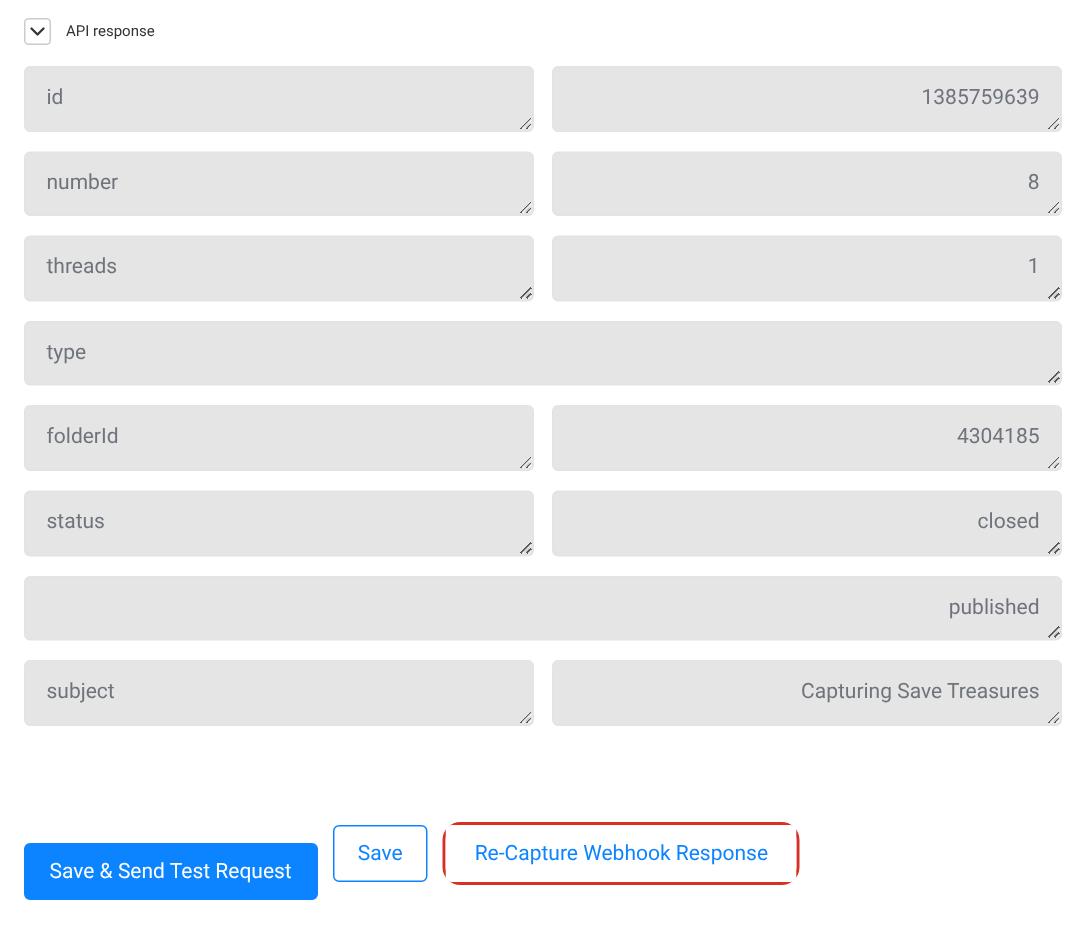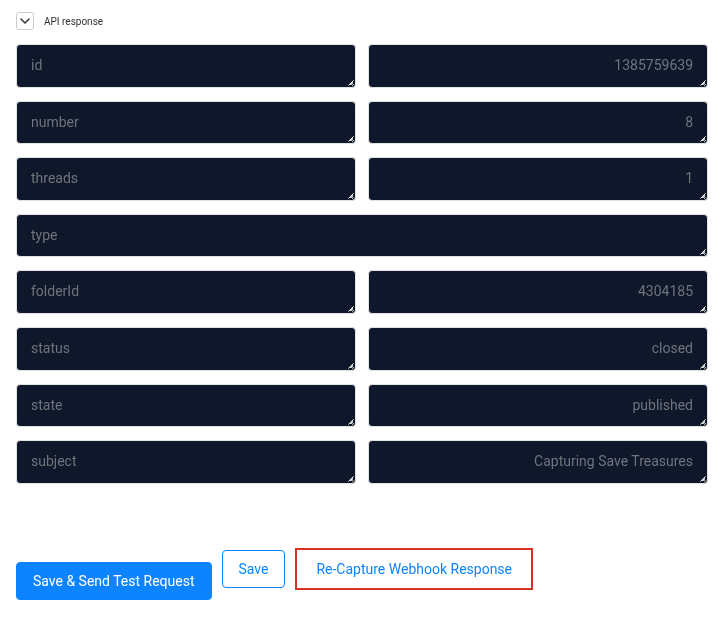--- a/index.html
+++ b/index.html
@@ -65,21 +65,21 @@
       height: 14px;
       background: #f0f0f0;
     }
     .row {
       display: flex;
       gap: 12px;
       margin-bottom: 13px;
     }
     .cell {
       flex: 1;
-      background: #0f172a;
+      background: #e5e5e5;
       border: 1px solid #e3e3e5;
       border-radius: 4px;
       padding: 11px 14px;
       color: #6f747c;
       font-size: 14px;
       line-height: 1.4;
       position: relative;
       min-height: 42px;
       resize: vertical;
       overflow: hidden;
@@ -158,21 +158,21 @@
       border-color: #0d84ff;
     }
     .btn-link {
       background: #fff;
       color: #0d84ff;
       padding: 10px 18px;
     }
     .highlight-box {
       border: 2px solid #d93025;
       padding: 0;
-      border-radius: 0;
+      border-radius: 12px;
     }
     .highlight-box .btn-link {
       padding: 10px 18px;
       display: block;
     }
   </style>
 </head>
 <body>
 
 <div class="header">
@@ -209,21 +209,20 @@
     <div class="cell">folderId</div>
     <div class="cell value">4304185</div>
   </div>
 
   <div class="row">
     <div class="cell">status</div>
     <div class="cell value">closed</div>
   </div>
 
   <div class="row">
-    <div class="cell">state</div>
     <div class="cell value">published</div>
   </div>
 
   <div class="row">
     <div class="cell">subject</div>
     <div class="cell value">Capturing Save Treasures</div>
   </div>
 
 
 </div>

